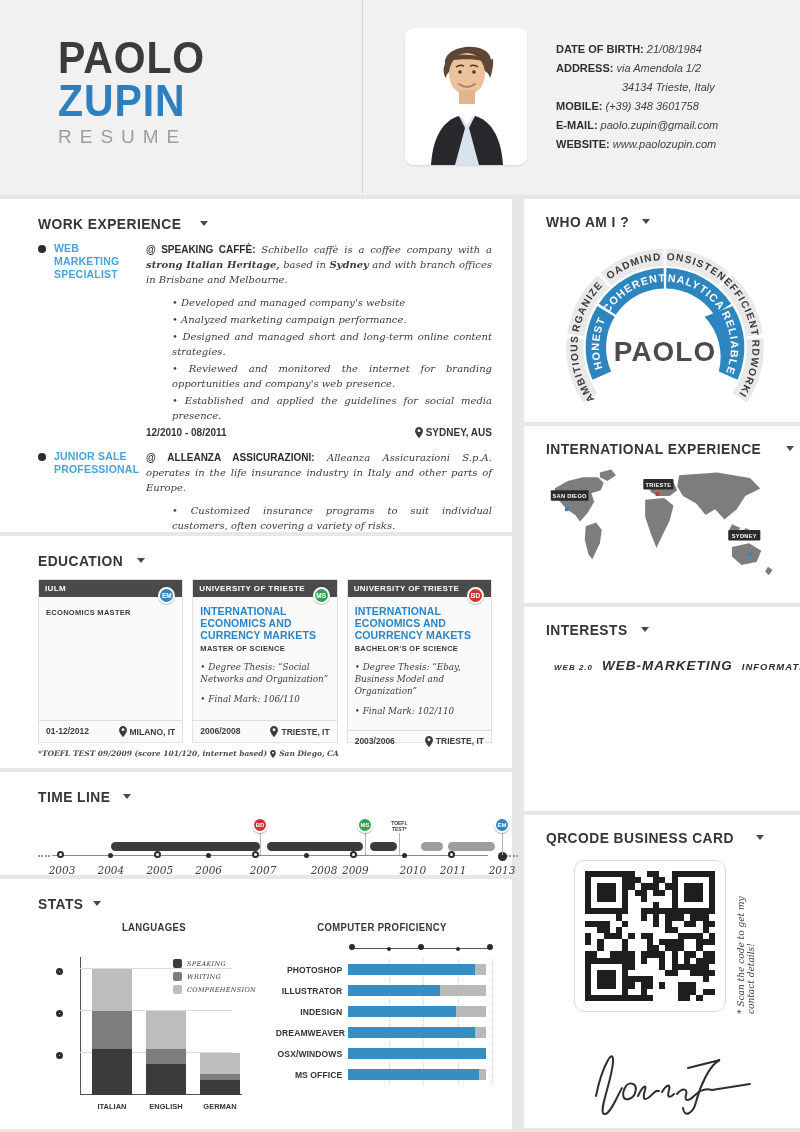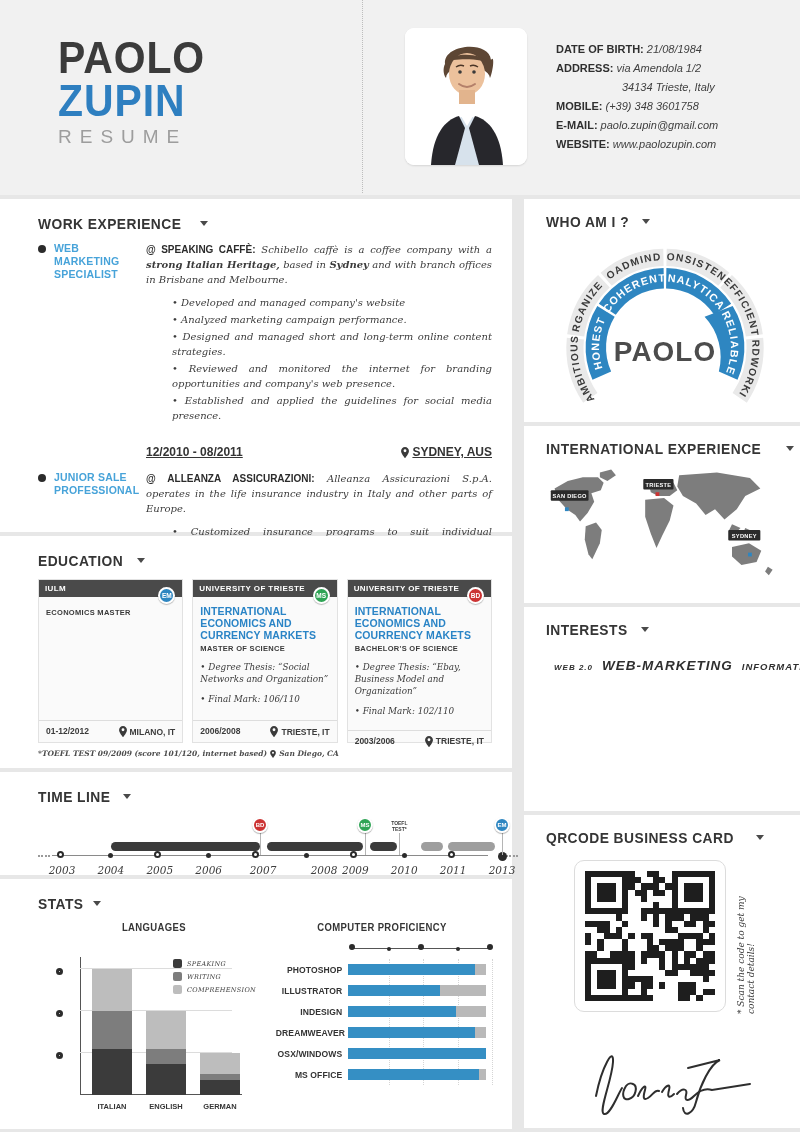--- a/index.html
+++ b/index.html
@@ -45,21 +45,21 @@
   .job { display:flex; margin-bottom:12px; }
   .job-side { width:100px; flex:none; position:relative; padding-left:16px; }
   .dot { position:absolute; left:0; top:3px; width:8px; height:8px; border-radius:50%; background:#2b2b2b; }
   .job-role { color:#47a3d9; font-weight:bold; font-size:10.5px; line-height:1.25; letter-spacing:.2px; }
   .job-body { flex:1; padding-left:8px; }
   .job-desc { font-family:"DejaVu Serif", serif; font-style:italic; font-size:10px; line-height:1.5; text-align:justify; }
   .job-co { font-family:"Liberation Sans", sans-serif; font-style:normal; font-weight:bold; font-size:10px; color:#2b2b2b; }
   .job-bullets { list-style:none; margin:8px 0 0 26px; }
   .job-bullets li { font-family:"DejaVu Serif", serif; font-style:italic; font-size:10px; line-height:1.5; text-align:justify; margin-bottom:2px; }
   .job-bullets li::before { content:"• "; }
-  .job-meta { display:flex; justify-content:space-between; margin-top:22px; font-size:12px; font-weight:bold; color:#343434;text-decoration:underline; }
+  .job-meta { display:flex; justify-content:space-between; margin-top:4px; font-size:10px; font-weight:bold; color:#343434; }
   .loc { display:flex; align-items:center; gap:3px; }
   .pin-ico { width:8px; height:11px; }
 
   
   .edu-cards { display:flex; gap:9px; margin-top:2px; }
   .edu-card { flex:1; position:relative; border:1px solid #e2e2e2; background:#fafafa; height:164px; display:flex; flex-direction:column; }
   .edu-head { background:#4a4a4a; color:#fff; font-size:8px; font-weight:bold; letter-spacing:.4px; padding:4px 6px; }
   .badge { position:absolute; right:7px; top:7px; width:17px; height:17px; border-radius:50%; color:#fff; font-size:6.5px; font-weight:bold; display:flex; align-items:center; justify-content:center; border:2px solid #fff; box-shadow:0 1px 1px rgba(0,0,0,.25); }
   .b-blue { background:#2e86c1; } .b-green { background:#2fa455; } .b-red { background:#c33; }
   .edu-body { padding:8px 7px 4px 7px; flex:1; }
@@ -341,21 +341,21 @@
             <div class="tl-year" style="left: 99.7778px;">2005</div>
             <div class="tl-marker" style="left: 116.278px; top: 35.5px; width: 7px; height: 7px; background: rgb(255, 255, 255); border: 2px solid rgb(43, 43, 43);"></div>
             <div class="tl-year" style="left: 148.667px;">2006</div>
             <div class="tl-marker" style="left: 168.167px; top: 38px; width: 5px; height: 5px; background: rgb(43, 43, 43);"></div>
             <div class="tl-year" style="left: 203px;">2007</div>
             <div class="tl-marker" style="left: 214.056px; top: 35.5px; width: 7px; height: 7px; background: rgb(255, 255, 255); border: 2px solid rgb(43, 43, 43);"></div>
             <div class="tl-year" style="left: 264px;">2008</div>
             <div class="tl-marker" style="left: 265.944px; top: 38px; width: 5px; height: 5px; background: rgb(43, 43, 43);"></div>
             <div class="tl-year" style="left: 295.333px;">2009</div>
             <div class="tl-marker" style="left: 311.833px; top: 35.5px; width: 7px; height: 7px; background: rgb(255, 255, 255); border: 2px solid rgb(43, 43, 43);"></div>
-            <div class="tl-year" style="left: 344.222px;">2010</div>
+            <div class="tl-year" style="left: 344.222px; text-align: right;">2010</div>
             <div class="tl-marker" style="left: 363.722px; top: 38px; width: 5px; height: 5px; background: rgb(43, 43, 43);"></div>
             <div class="tl-year" style="left: 393.111px;">2011</div>
             <div class="tl-marker" style="left: 409.611px; top: 35.5px; width: 7px; height: 7px; background: rgb(255, 255, 255); border: 2px solid rgb(43, 43, 43);"></div>
             <div class="tl-year" style="left: 442px;">2013</div>
             <div class="tl-marker" style="left: 459.5px; top: 36.5px; width: 9px; height: 9px; background: rgb(43, 43, 43);"></div>
             <div class="tl-stem" style="left: 222px;"></div>
             <div class="tl-badge" style="left: 214px; background: rgb(204, 51, 51);">BD</div>
             <div class="tl-stem" style="left: 327.111px;"></div>
             <div class="tl-badge" style="left: 319.111px; background: rgb(47, 164, 85);">MS</div>
             <div class="tl-stem" style="left: 464px;"></div>

